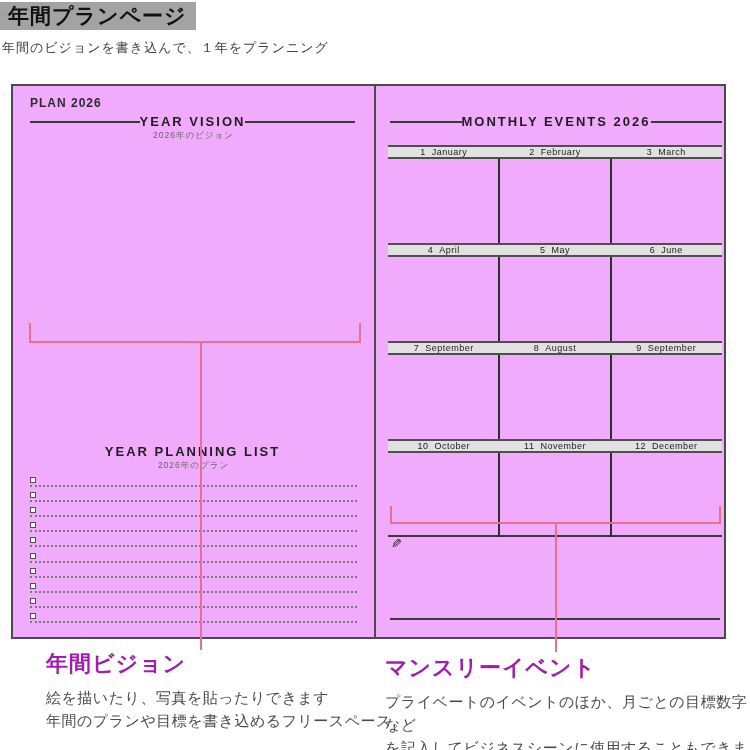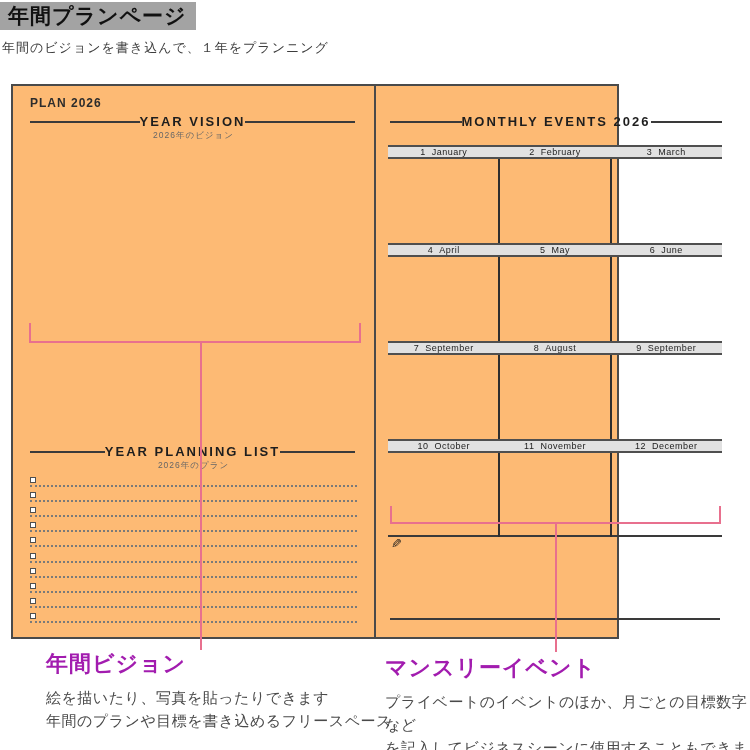--- a/index.html
+++ b/index.html
@@ -8,39 +8,39 @@
   #stage { position:relative; width:750px; height:750px; background:#fff; overflow:hidden; }
 
   
   .title-badge { position:absolute; left:0; top:2px; height:28px; line-height:28px;
     padding:0 10px 16px 8px; background:#a3a3a3; font-size:21px; font-weight:bold; color:#111;
     letter-spacing:1px; }
   .page-subtitle { position:absolute; left:2px; top:39px; font-size:13px; color:#3d3d3d;
     letter-spacing:1px; }
 
   
-  .spread { position:absolute; left:11px; top:84px; width:608px; height:555px;
-    border:2px solid #4a4a4a; background:#fdba74; }
+  .spread { position:absolute; left:11px; top:84px; width:715px; height:555px;
+    border:2px solid #4a4a4a; background:#f0abfc; }
   .gutter { position:absolute; left:361px; top:0; width:2px; height:100%; background:#4a4a4a; }
   .page-left  { position:absolute; left:0;   top:0; width:361px; height:551px; }
   .page-right { position:absolute; left:363px; top:0; width:366px; height:551px; }
 
   .plan-label { position:absolute; left:17px; top:10px; font-size:12px; letter-spacing:1px;
     color:#2c2c2c; font-weight:bold; }
 
   .rule-heading { position:absolute; display:flex; align-items:center; gap:0; }
   .rule-heading .rule { flex:1; height:2px; background:#3a3a3a; }
   .rule-heading .h-text { font-size:13px; font-weight:bold; letter-spacing:2px; color:#1e1e1e;
     white-space:nowrap; }
   .sub-small { position:absolute; width:100%; text-align:center; font-size:8.5px; color:#666;
     letter-spacing:1px; }
 
   .vision-heading   { left:17px; width:325px; top:28px; }
   .vision-sub       { left:0; top:44px; }
-  .planning-heading { left:17px; width:325px; top:358px; }
+  .planning-heading { left:17px; width:325px; top:358px;flex-direction:column; }
   .planning-sub     { left:0; top:374px; }
 
   
   .plan-list { position:absolute; left:17px; top:386px; width:327px; }
   .list-row { position:relative; height:15.1px; border-bottom:2px dotted #7a7a7a; }
   .list-row .checkbox { position:absolute; left:0; bottom:2px; width:6px; height:6px;
     border:1.5px solid #4f4f4f; background:#fff; }
 
   
   .events-heading { left:14px; width:332px; top:28px; }

